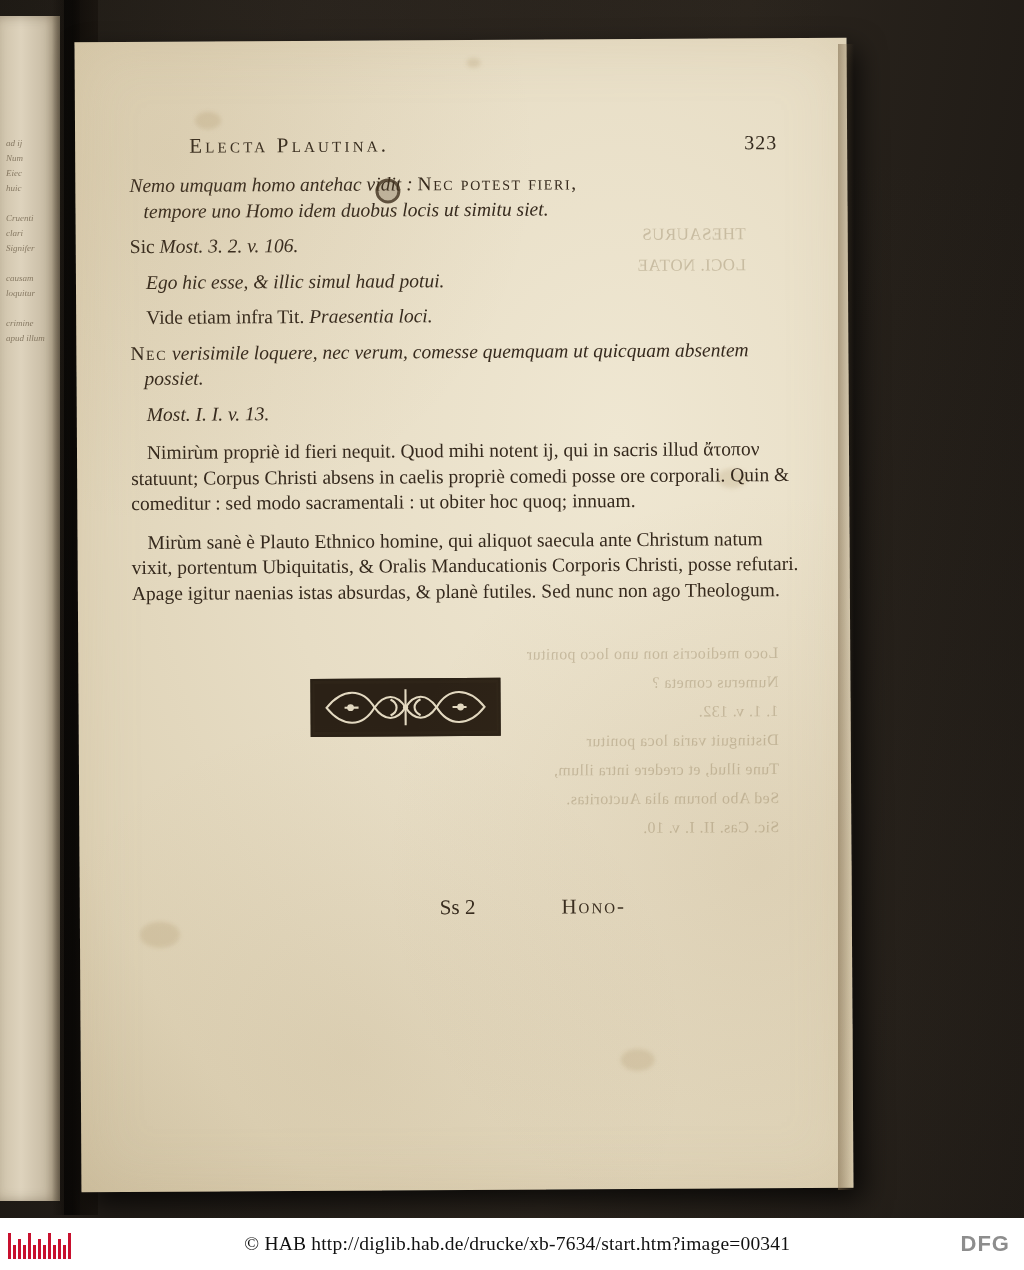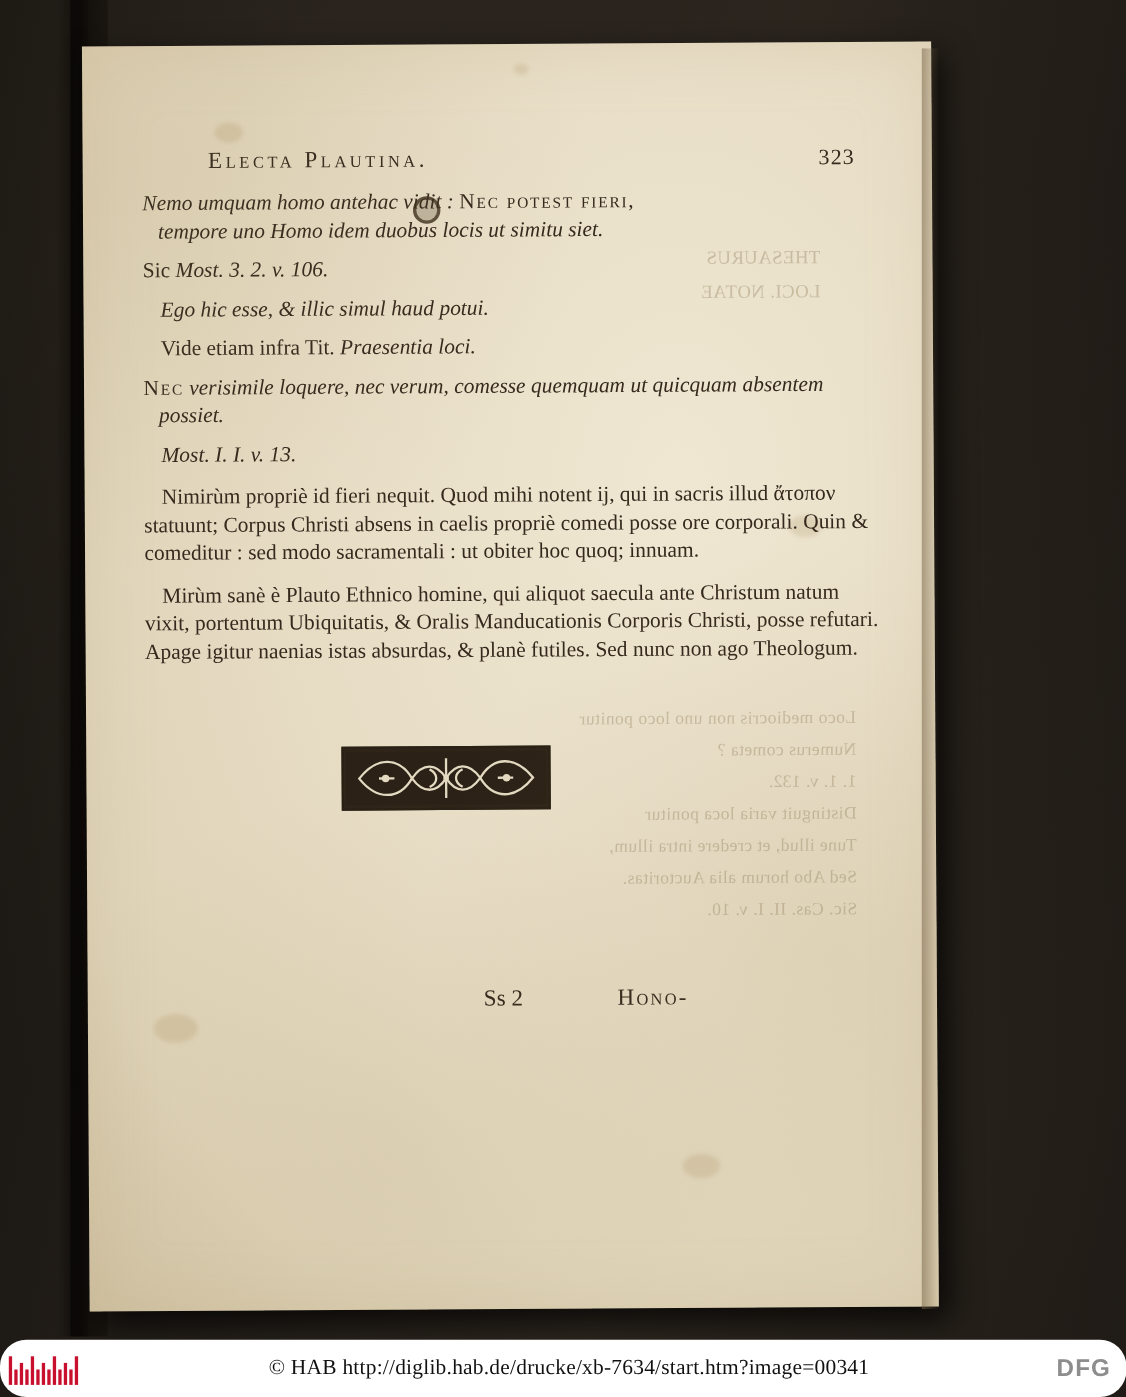--- a/index.html
+++ b/index.html
@@ -235,21 +235,20 @@
   
   .footer-bar {
     position: absolute;
     left: 0;
     bottom: 0;
     width: 1024px;
     height: 52px;
     background: #ffffff;
     display: flex;
     align-items: center;
-    border-radius: 24px;
   }
   .ruler {
     width: 66px;
     height: 30px;
     margin-left: 8px;
     display: flex;
     align-items: flex-end;
     gap: 2px;
   }
   .ruler i {
@@ -276,20 +275,36 @@
   }
   .dfg span { display: inline-block; }
 </style>
 </head>
 <body>
 
 <div id="page">
 
   <div class="bg-noise"></div>
 
+  <div class="left-page">
+    <div class="left-page-text">ad ij
+Num
+Eiec
+huic
+
+Cruenti
+clari
+Signifer
+
+causam
+loquitur
+
+crimine
+apud illum</div>
+  </div>
 
   <div class="gutter"></div>
   <div class="gutter-strip"></div>
 
   <div class="leaf">
 
     <div class="foxing" style="left:120px; top:70px; width:26px; height:18px;"></div>
     <div class="foxing" style="left:392px; top:18px; width:14px; height:10px;"></div>
     <div class="foxing" style="left:640px; top:430px; width:30px; height:20px;"></div>
     <div class="foxing" style="left:60px; top:880px; width:40px; height:26px;"></div>

